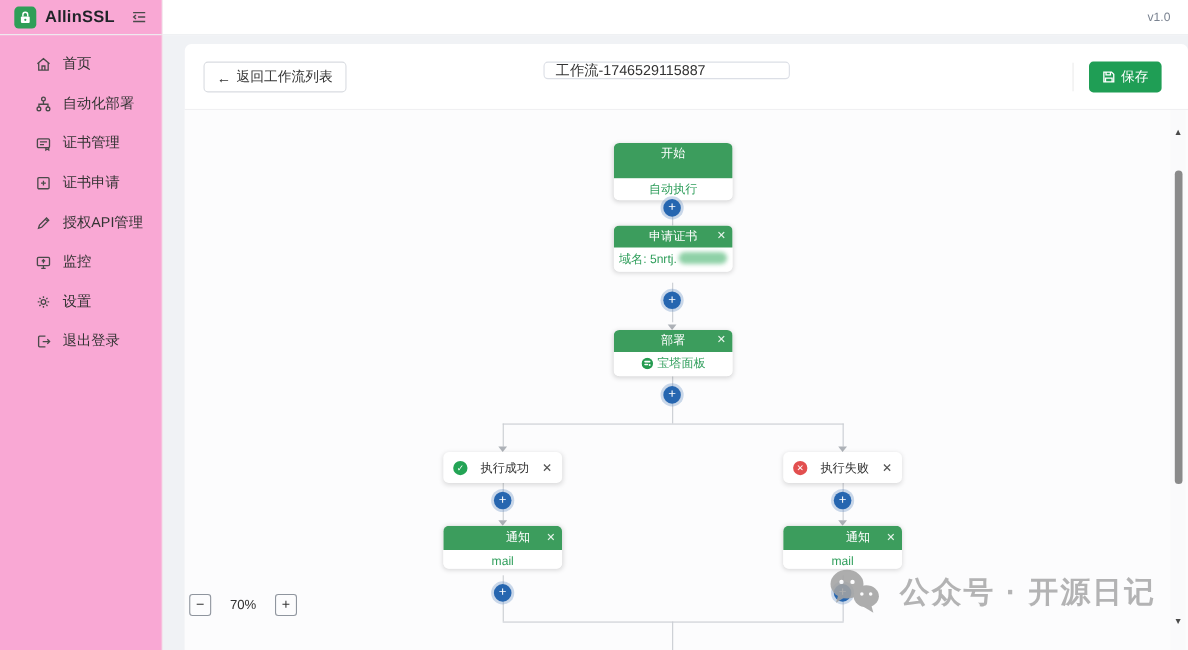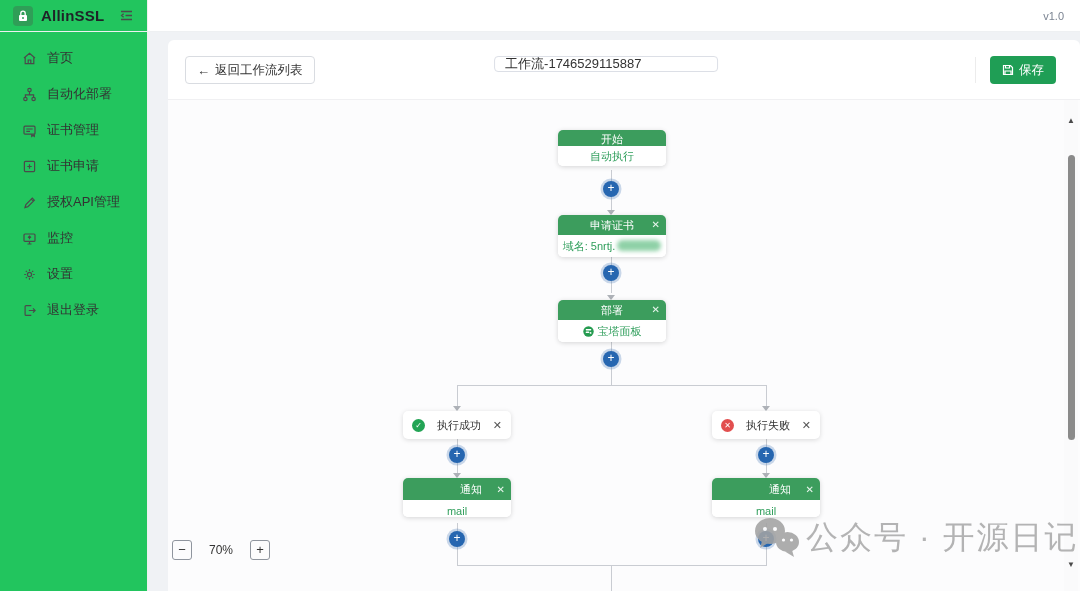--- a/index.html
+++ b/index.html
@@ -3,26 +3,26 @@
 <meta charset="utf-8">
 <style>
   * { margin:0; padding:0; box-sizing:border-box; }
   html,body { width:1080px; height:591px; font-family:"Liberation Sans","DejaVu Sans",sans-serif; background:#f0f2f5; overflow:hidden; }
 
   
   .topbar { position:absolute; left:148px; top:0; right:0; height:32px; background:#fff; border-bottom:1px solid #eef0f2; display:flex; align-items:center; justify-content:flex-end; }
   .version { font-size:11px; color:#7a8391; margin-right:16px; }
 
   
-  .sidebar { position:absolute; left:0; top:0; width:148px; height:591px; background:#22c55e; border-right:1px solid #f0f0f0; }
+  .sidebar { position:absolute; left:0; top:0; width:148px; height:591px; background:#f9a8d4; border-right:1px solid #f0f0f0; }
   .sidebar-header { height:32px; display:flex; align-items:center; padding-left:13px; border-bottom:1px solid #eef0f2; }
   .logo-mark { width:20px; height:20px; border-radius:4px; background:#2f9e57; display:flex; align-items:center; justify-content:center; flex:0 0 auto; }
   .logo-text { font-size:15px; font-weight:700; color:#1f2328; margin-left:8px; letter-spacing:.2px; }
   .collapse { margin-left:auto; margin-right:13px; display:flex; align-items:center; cursor:pointer; }
-  .menu { padding-top:8px; }
+  .menu { padding-top:8px;padding-left:10px; }
   .menu-item { height:36px; display:flex; align-items:center; padding-left:22px; font-size:13px; color:#333; cursor:pointer; }
   .menu-item .mi { width:15px; height:15px; margin-right:10px; flex:0 0 auto; display:flex; }
 
   
   .panel { position:absolute; left:168px; top:40px; right:0; bottom:0; background:#fff; border-radius:6px 6px 0 0; }
   .toolbar { position:relative; height:60px; border-bottom:1px solid #f0f0f2; }
   .back-btn { position:absolute; left:17px; top:16px; height:28px; background:#fff; border:1px solid #d9dce1; border-radius:4px; display:flex; align-items:center; padding:0 11px; font-size:12.5px; color:#333; cursor:pointer; }
   .back-btn .arr { margin-right:5px; font-size:13px; color:#333; }
   .wf-input { position:absolute; left:50%; top:16px; transform:translateX(-58%); width:224px; height:16px; border:1px solid #dcdfe6; border-radius:4px; padding:0 10px; font-size:13px; color:#333; outline:none; font-family:inherit; }
   .tb-right { position:absolute; right:24px; top:16px; height:28px; display:flex; align-items:center; }
@@ -54,21 +54,21 @@
 
   .plus { position:absolute; width:16px; height:16px; border-radius:50%; background:#2666b0; color:#fff; font-size:12px; line-height:15px; text-align:center; cursor:pointer; box-shadow:0 0 0 2.5px rgba(82,130,190,.3); z-index:3; }
 
   
   .zoombar { position:absolute; left:4px; top:440px; display:flex; align-items:center; z-index:5; }
   .zbtn { width:20px; height:20px; border:1px solid #8f959e; border-radius:3px; background:#fcfcfd; color:#333; font-size:13px; line-height:18px; text-align:center; cursor:pointer; }
   .zlevel { font-size:12px; color:#333; margin:0 17px; }
 
   
   .watermark { position:absolute; left:586px; top:416px; display:flex; align-items:center; z-index:6; opacity:.88; pointer-events:none; }
-  .wm-text { font-size:32px; color:#aaaaaa; letter-spacing:2px; margin-left:4px; font-weight:400; }
+  .wm-text { font-size:27px; color:#aaaaaa; letter-spacing:2px; margin-left:16px; font-weight:700; }
 
   
   .sbar { position:absolute; right:2px; top:0; bottom:0; width:14px; background:#fafafb; z-index:4; }
   .sb-up { position:absolute; top:16px; left:0; width:14px; text-align:center; font-size:8px; color:#4a4a4a; cursor:pointer; }
   .sb-down { position:absolute; bottom:22px; left:0; width:14px; text-align:center; font-size:8px; color:#4a4a4a; cursor:pointer; }
   .sb-thumb { position:absolute; left:3.5px; top:55px; width:7px; height:285px; border-radius:4px; background:#8a8a8a; cursor:pointer; }
 </style>
 </head>
 <body>
 
@@ -201,26 +201,26 @@
     <div class="vline" style="left:289px; top:339px; height:34px;"></div>
     <div class="arrow" style="left:285px; top:373px;"></div>
     <div class="vline" style="left:598px; top:339px; height:34px;"></div>
     <div class="arrow" style="left:594px; top:373px;"></div>
     <div class="vline" style="left:289px; top:423px; height:42px;"></div>
     <div class="vline" style="left:598px; top:423px; height:42px;"></div>
     <div class="hline" style="left:289px; top:465px; width:310px;"></div>
     <div class="vline" style="left:443px; top:465px; height:26px;"></div>
 
     <div class="node" style="left:390px; top:30px;">
-      <div class="node-head" style="height:16px; line-height:20px;font-family:Liberation Mono, monospace;">开始</div>
+      <div class="node-head" style="height:32px; line-height:20px;">开始</div>
       <div class="node-body" style="height:20px; line-height:20px;">自动执行</div>
     </div>
     <div class="plus" style="left:435px; top:81px;">+</div>
 
-    <div class="node" style="left:390px; top:115px;">
+    <div class="node" style="left:390px; top:105px;">
       <div class="node-head">
         <span>申请证书</span>
         <span class="node-close">✕</span>
       </div>
       <div class="node-body">
         <span>域名: 5nrtj.</span><span class="blur-pill"></span>
       </div>
     </div>
     <div class="plus" style="left:435px; top:165px;">+</div>
 

